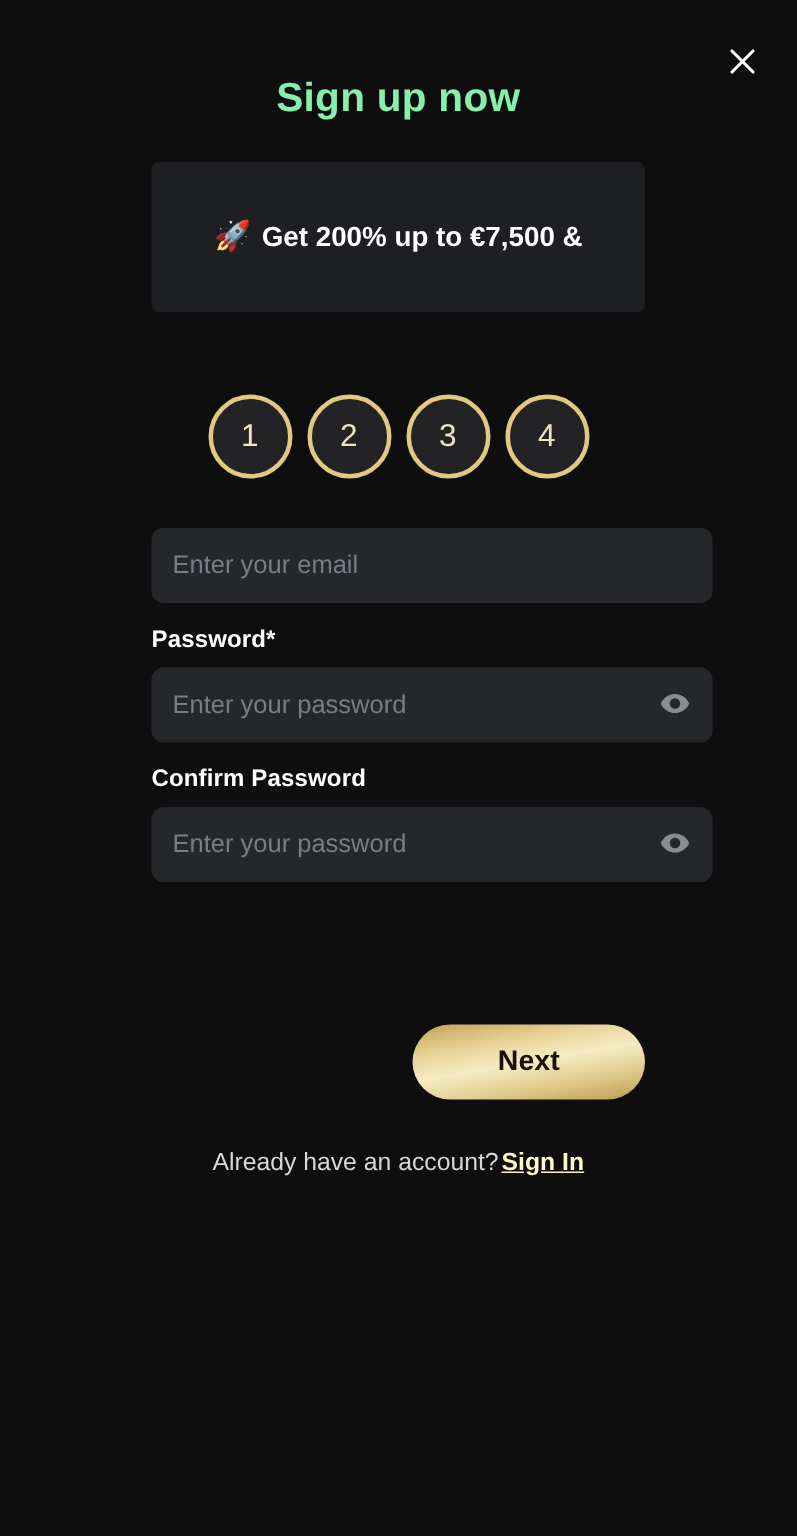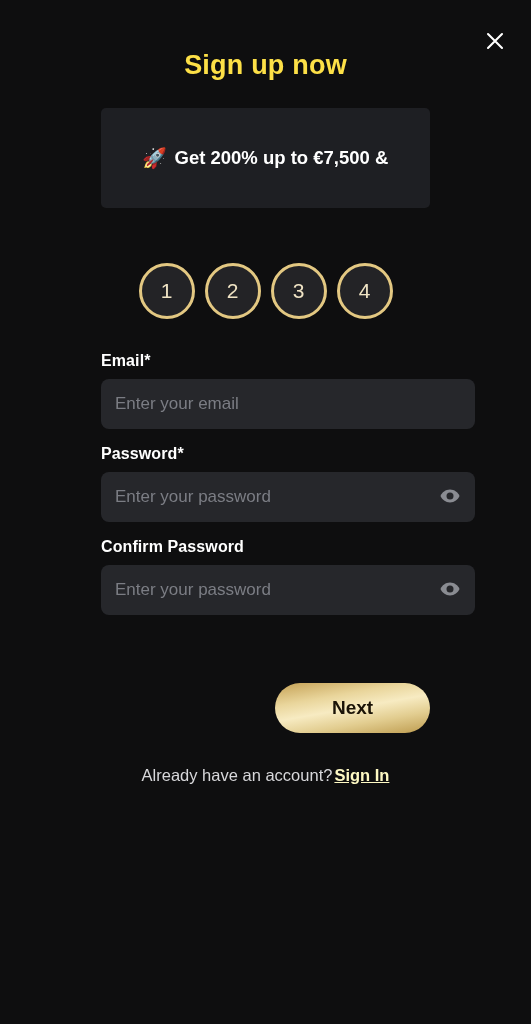--- a/index.html
+++ b/index.html
@@ -35,21 +35,21 @@
   }
   .close-btn svg { display: block; }
 
   
   .title {
     position: absolute;
     top: 50px;
     left: 0;
     width: 531px;
     text-align: center;
-    color: #fde047;
+    color: #86efac;
     font-size: 27px;
     font-weight: bold;
     letter-spacing: 0.2px;
   }
 
   
   .promo-banner {
     position: absolute;
     top: 108px;
     left: 101px;
@@ -222,23 +222,20 @@
   <div class="steps">
     <div class="step">1</div>
     <div class="step">2</div>
     <div class="step">3</div>
     <div class="step">4</div>
   </div>
 
   <div class="form">
 
     <div class="field">
-      <div class="field-label">
-        <span>Email</span><span class="req">*</span>
-      </div>
       <div class="input-wrap">
         <input type="text" placeholder="Enter your email" style="">
       </div>
     </div>
 
     <div class="field">
       <div class="field-label">
         <span>Password</span><span class="req">*</span>
       </div>
       <div class="input-wrap">

